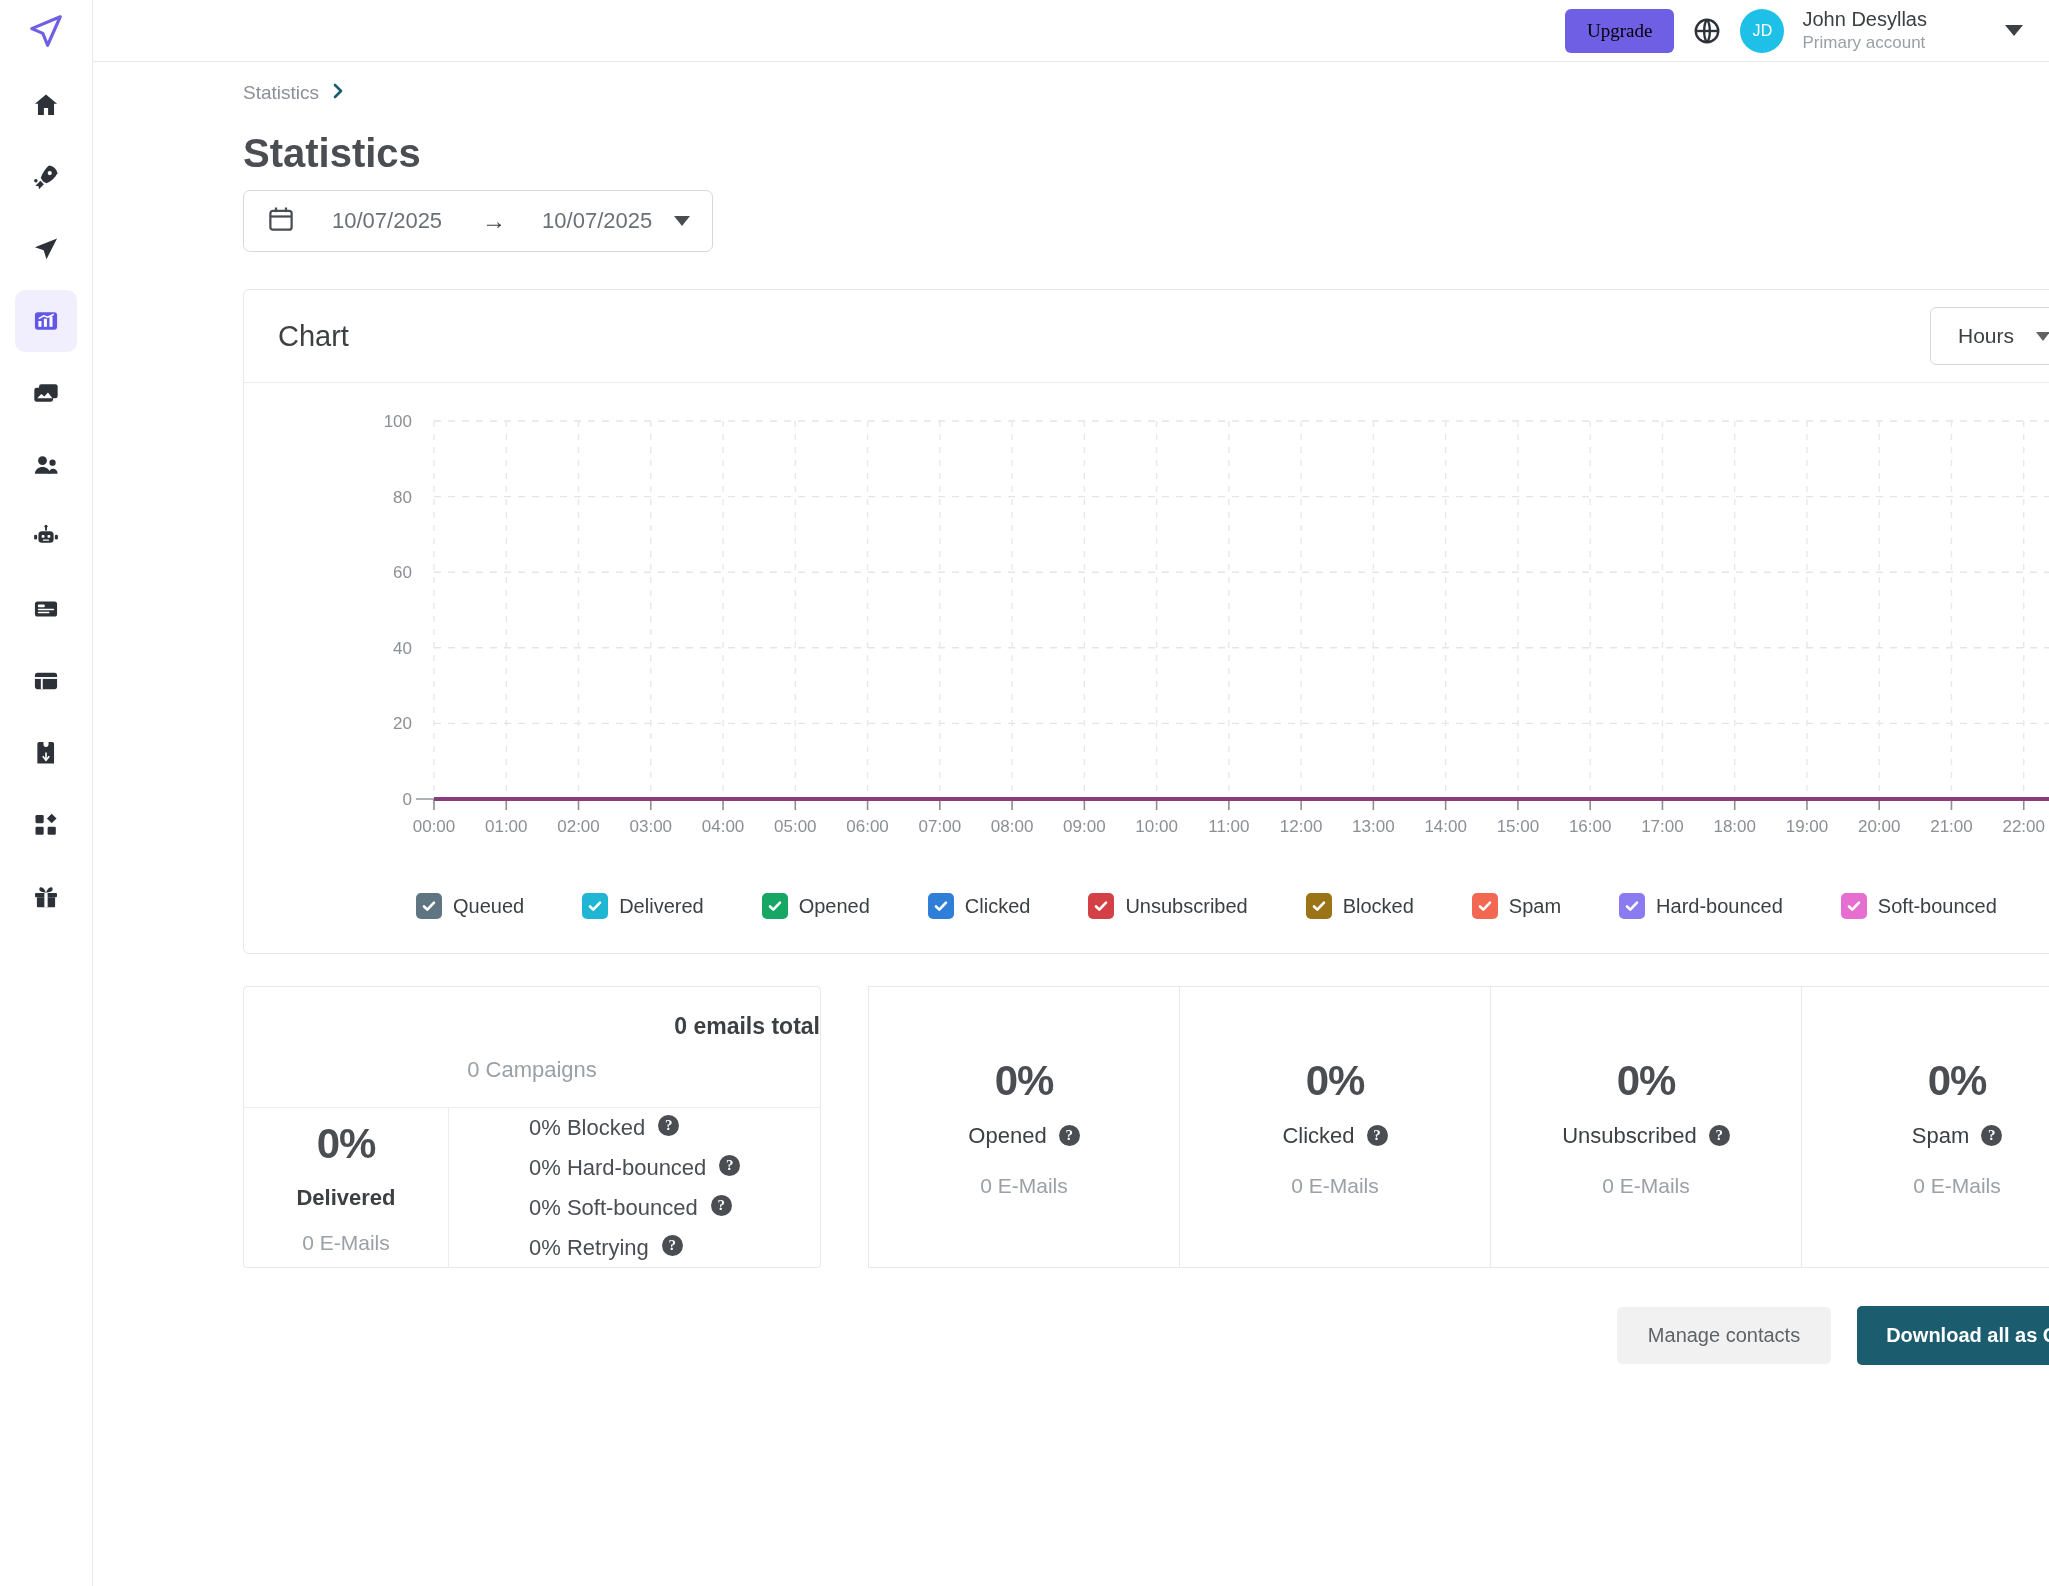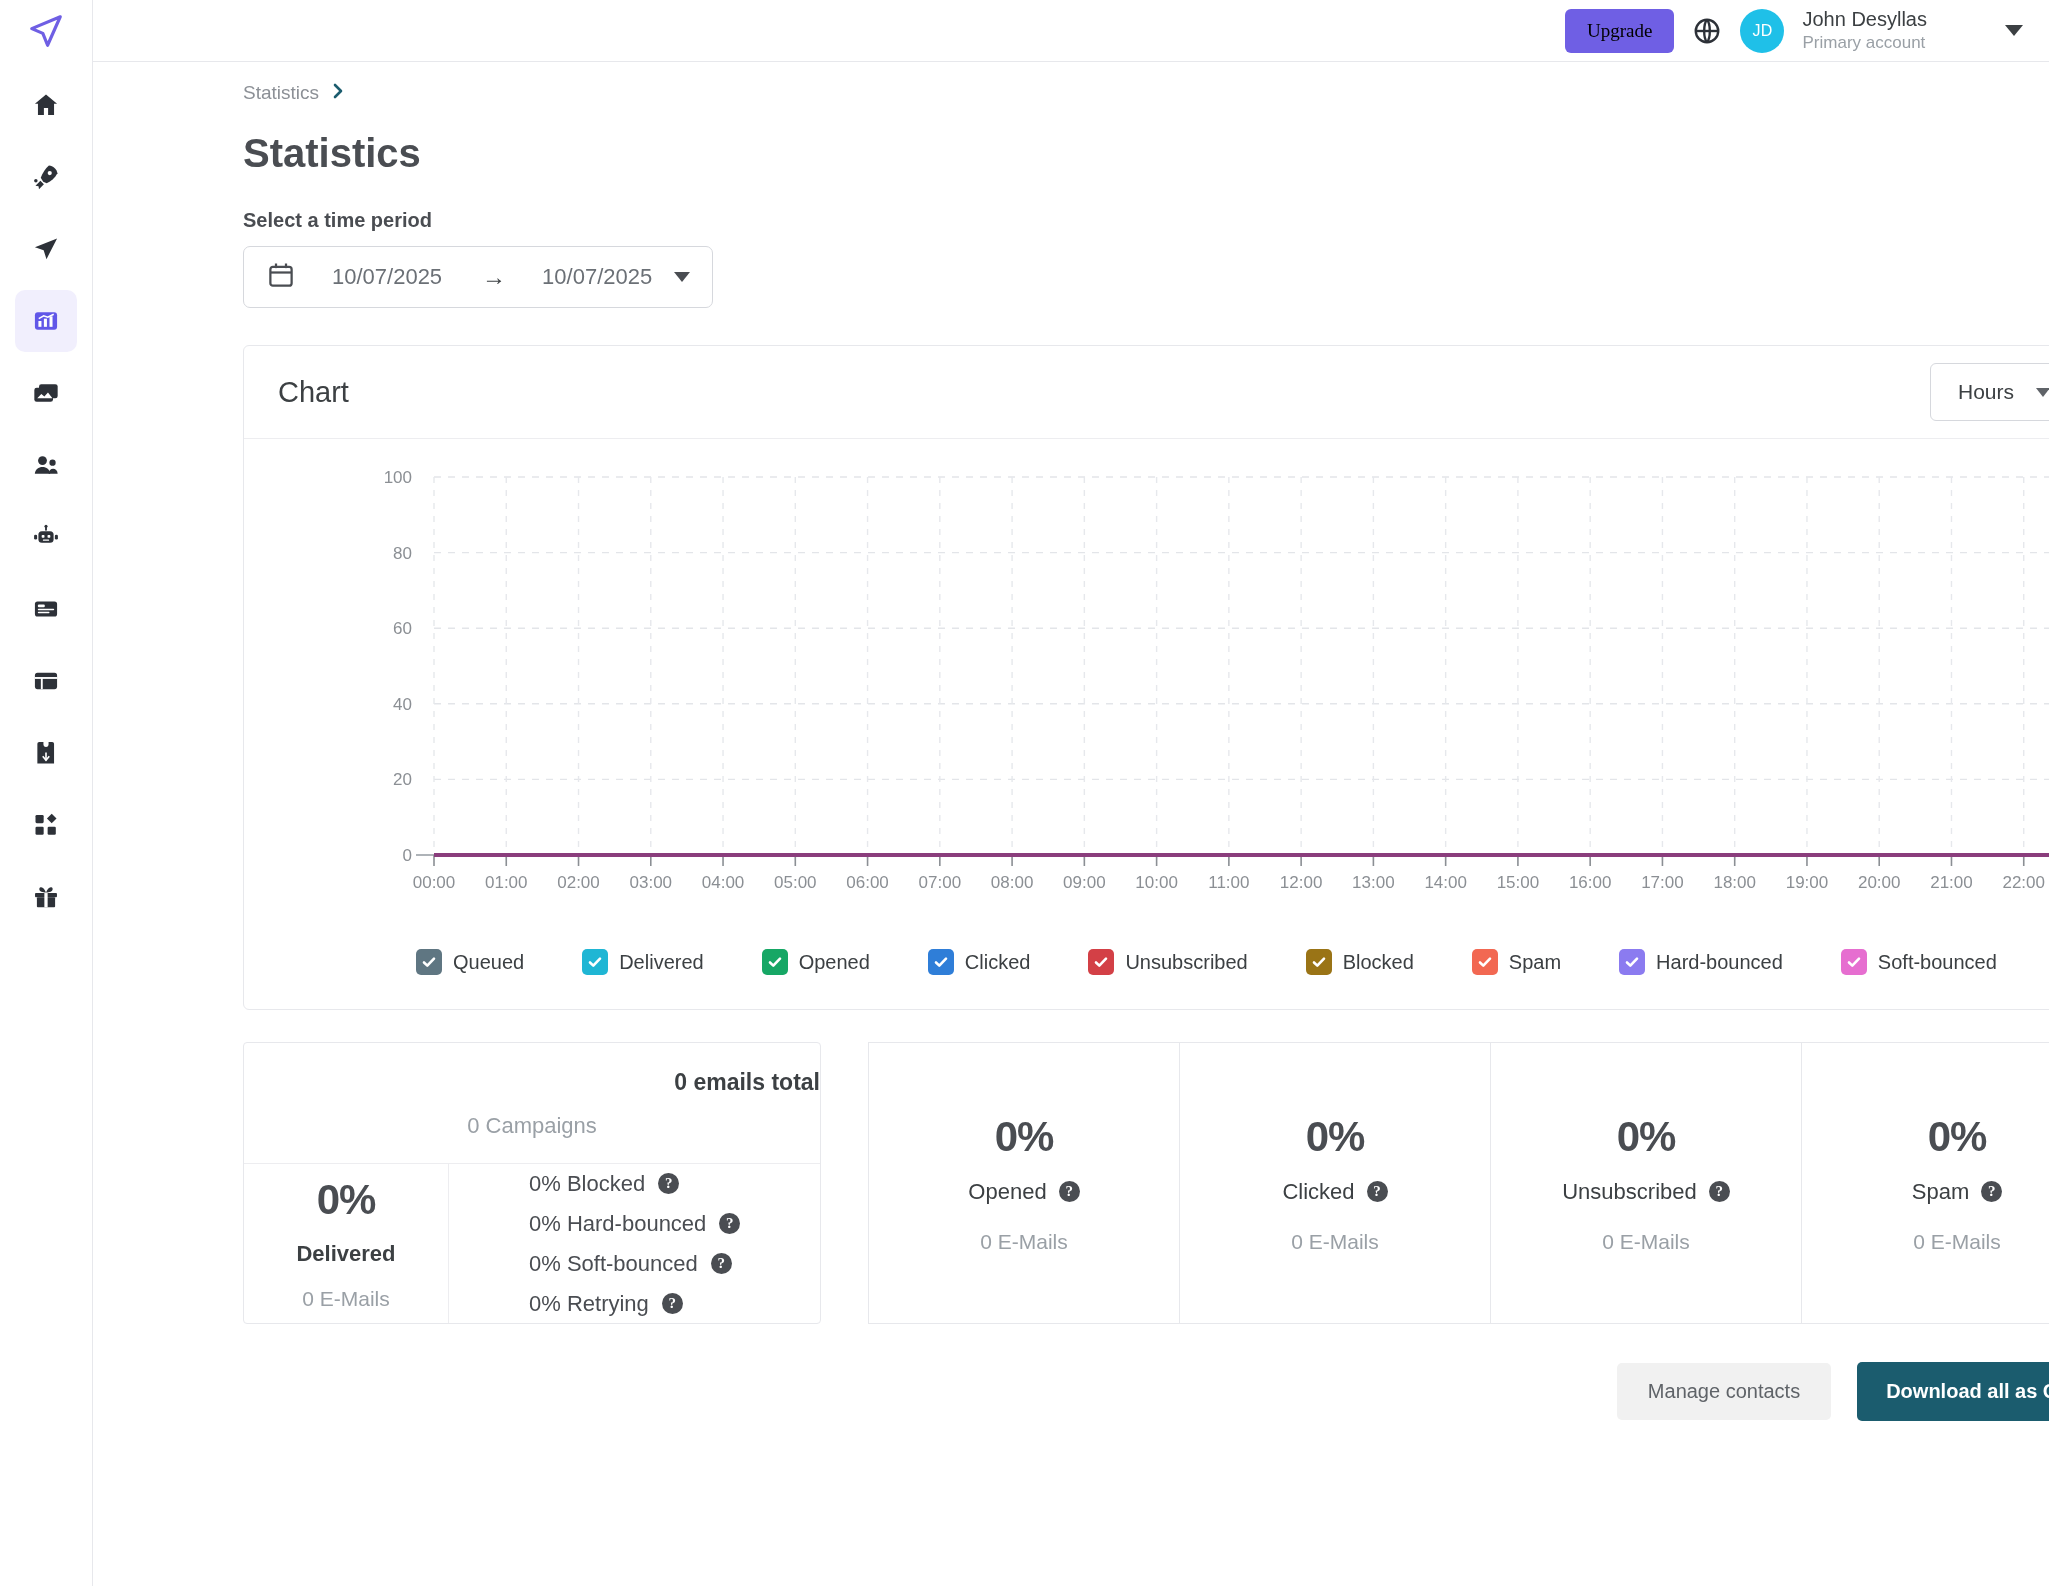--- a/index.html
+++ b/index.html
@@ -138,21 +138,21 @@
   .lc-bottom { display: flex; flex: 1; }
   .lc-left {
     width: 205px; border-right: 1px solid #ededf0;
     display: flex; flex-direction: column; align-items: center; justify-content: center;
     padding: 12px 0;
   }
   .lc-pct { font-size: 42px; font-weight: bold; color: #4a4d52; letter-spacing: -1px; }
   .lc-name { font-size: 22px; font-weight: bold; color: #3c4043; margin-top: 17px; }
   .lc-mails { font-size: 21px; color: #9aa0a6; margin-top: 20px; }
   .lc-right { flex: 1; display: flex; flex-direction: column; justify-content: center; padding-left: 80px; gap: 14px; }
-  .lc-line { display: flex; align-items: center; gap: 13px; font-size: 22px; color: #4a4d52; }
+  .lc-line { display: flex; gap: 13px; font-size: 22px; color: #4a4d52; }
 
   .help-icon {
     width: 21px; height: 21px; border-radius: 50%;
     background: #4a4d52; color: #fff;
     display: inline-flex; align-items: center; justify-content: center;
     font-size: 15px; font-weight: bold; cursor: pointer; line-height: 1;
     font-family: "Liberation Serif", serif;
   }
 
   .metric-cards { display: flex; flex: 1; }
@@ -318,21 +318,20 @@
         <span class="breadcrumb-link">Statistics</span>
         <span class="breadcrumb-sep">
           <svg viewBox="0 0 12 18">
               <polyline points="3,3 9,9 3,15" stroke-linecap="round" stroke-linejoin="round"></polyline>
             </svg>
         </span>
       </div>
 
       <div class="page-title">Statistics</div>
 
-      <div class="period-label">Select a time period</div>
 
       <div class="daterange">
         <span class="cal-icon">
           <svg viewBox="0 0 24 24">
             <rect x="3.5" y="5.5" width="17" height="15" rx="2"></rect>
             <line x1="3.5" y1="10" x2="20.5" y2="10"></line>
             <line x1="8" y1="2.8" x2="8" y2="6.5"></line>
             <line x1="16" y1="2.8" x2="16" y2="6.5"></line>
           </svg>
         </span>

